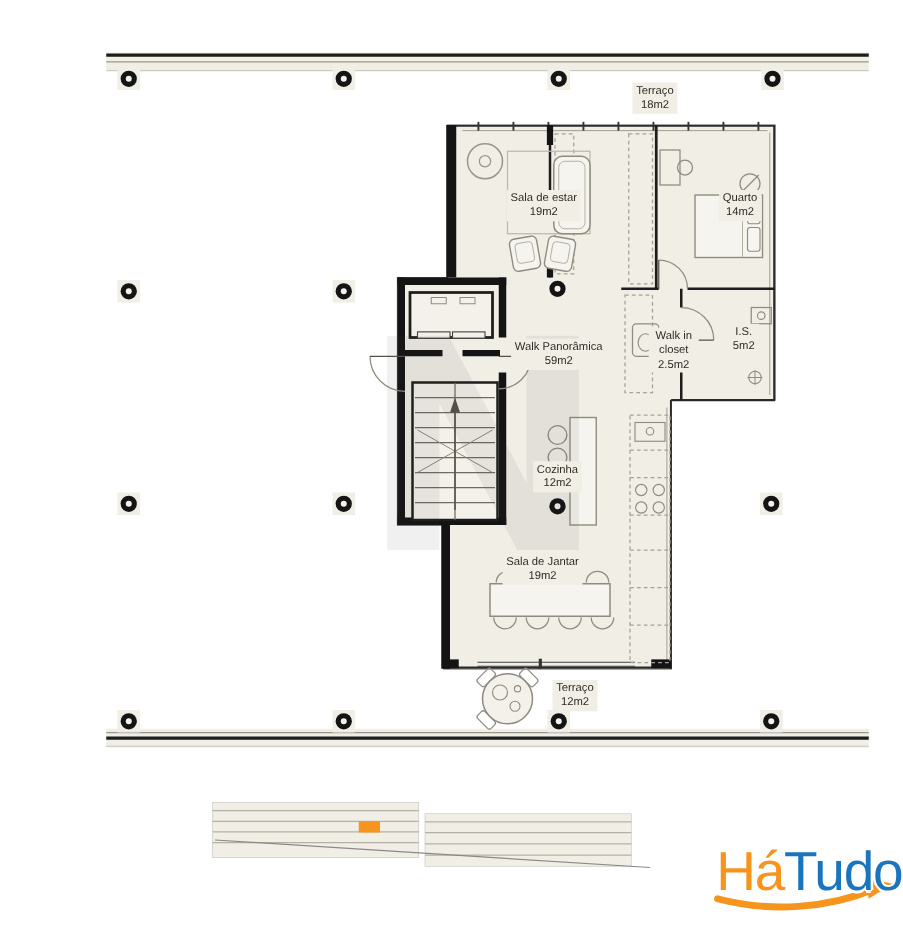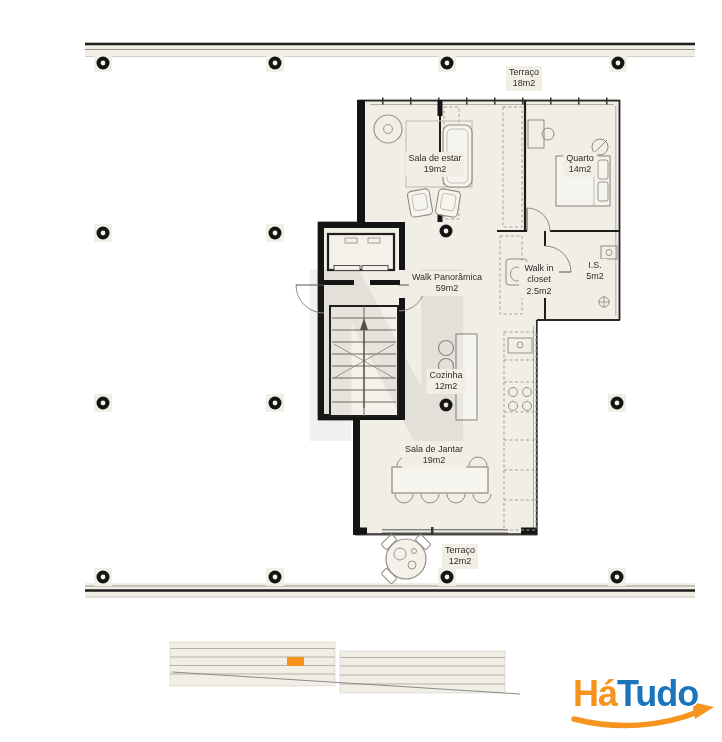--- a/index.html
+++ b/index.html
@@ -10,21 +10,21 @@
              font-size:235px;line-height:1;color:#3a3a3a;opacity:0.07;pointer-events:none;
              font-family:"DejaVu Sans",sans-serif;}
   .room-label{position:absolute;z-index:3;transform:translateX(-50%);text-align:center;
               background:#f1eee6;padding:1px 3px;color:#2e2c28;
               font-weight:normal;font-size:9px;line-height:1.25;}
   .rl-name{white-space:pre-line;}
   .narrow .rl-name{width:34px;white-space:normal;}
   .caption{position:absolute;z-index:3;left:342px;top:709px;transform:translateX(-50%);
            background:rgba(255,255,255,0.92);padding:1px 5px;color:#2b2926;
            font-weight:bold;font-size:11.5px;white-space:nowrap;}
-  .logo{position:absolute;z-index:4;left:573px;top:676px;font-weight:bold;font-size:36px;
+  .logo{position:absolute;z-index:4;left:573px;top:676px;font-weight:normal;font-size:44px;
         letter-spacing:-1px;line-height:1;white-space:nowrap;
         text-shadow:-2px 0 0 #fff,2px 0 0 #fff,0 -2px 0 #fff,0 2px 0 #fff,
                     -1px -1px 0 #fff,1px 1px 0 #fff,-1px 1px 0 #fff,1px -1px 0 #fff;}
   .logo .p1{color:#F7941D;}
   .logo .p2{color:#1B75BC;}
 </style>
 </head>
 <body>
 
 <div class="canvas">
@@ -308,21 +308,21 @@
 <div class="watermark">N</div>
 
 <div class="room-label" style="left:524px;top:66px">
   <div class="rl-name">Terraço</div>
   <div class="rl-area">18m2</div>
 </div>
 <div class="room-label" style="left:435px;top:152px">
   <div class="rl-name">Sala de estar</div>
   <div class="rl-area">19m2</div>
 </div>
-<div class="room-label" style="left:580px;top:152px">
+<div class="room-label" style="left:592px;top:152px">
   <div class="rl-name">Quarto</div>
   <div class="rl-area">14m2</div>
 </div>
 <div class="room-label" style="left:447px;top:271px">
   <div class="rl-name">Walk Panorâmica</div>
   <div class="rl-area">59m2</div>
 </div>
 <div class="room-label narrow" style="left:539px;top:262px">
   <div class="rl-name">Walk in closet</div>
   <div class="rl-area">2.5m2</div>

